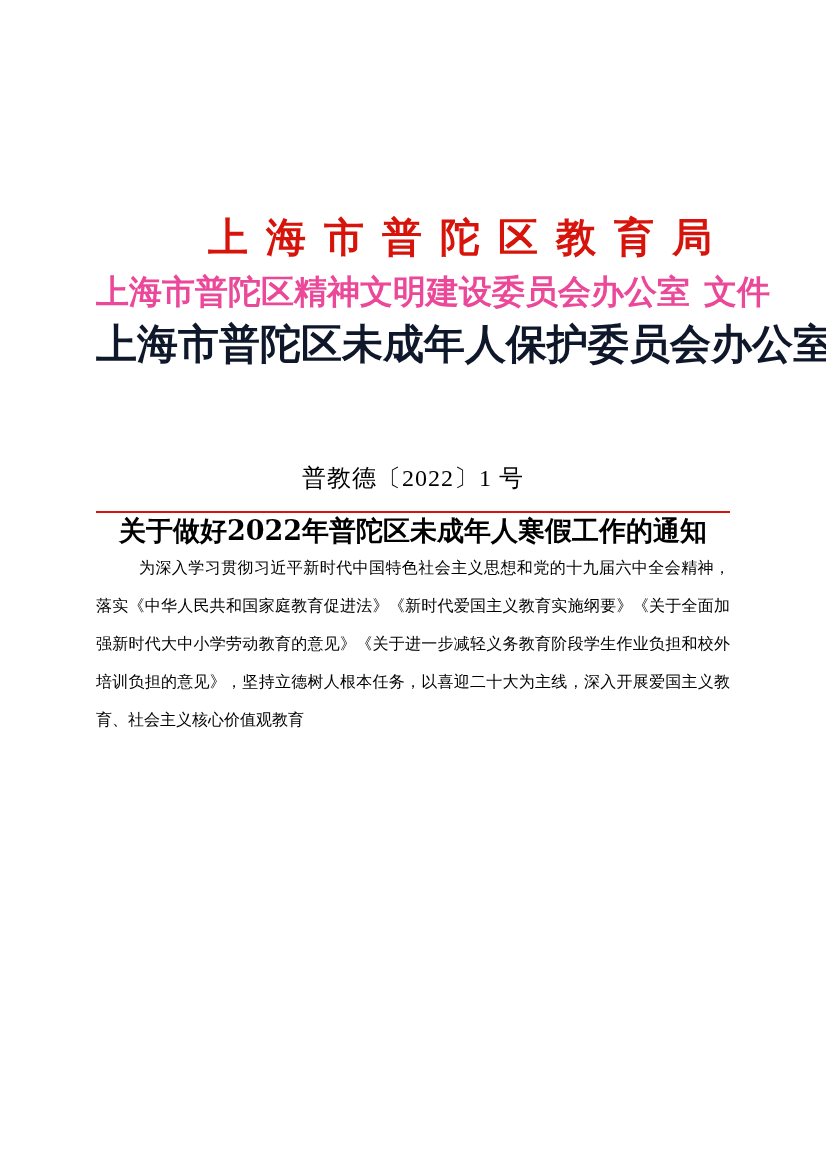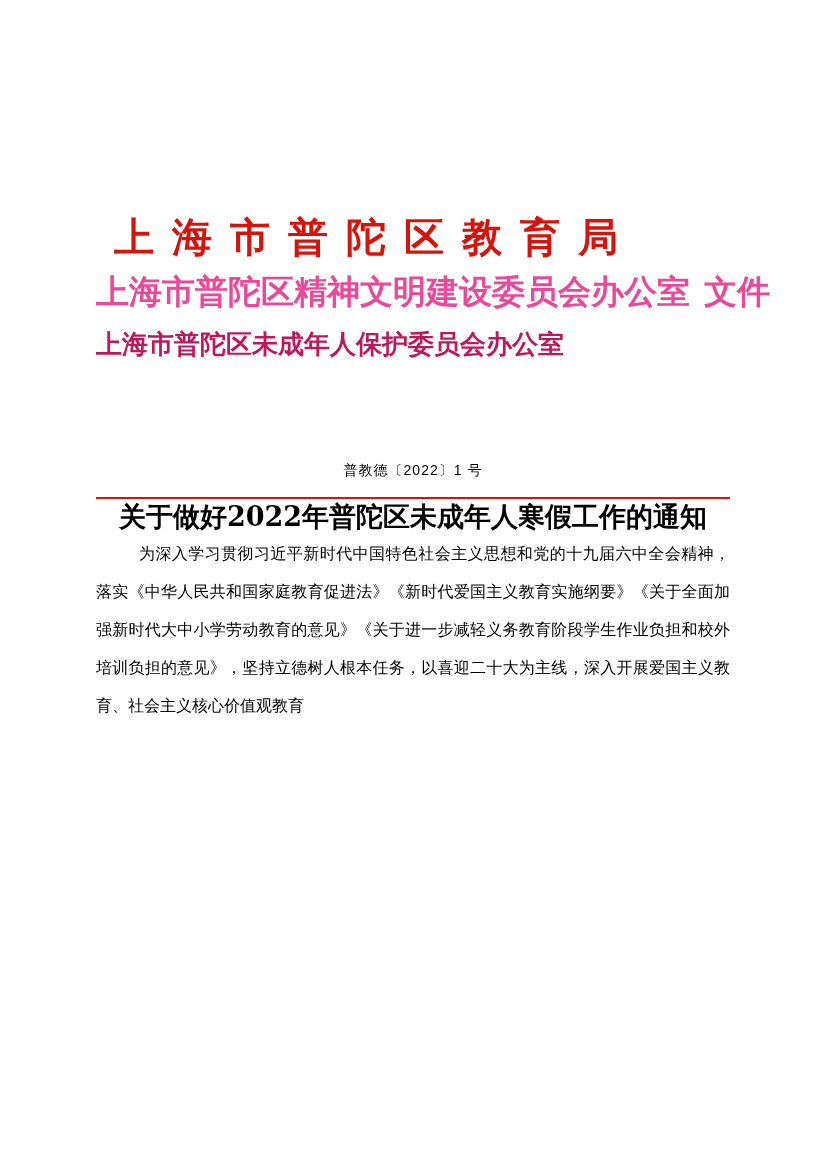--- a/index.html
+++ b/index.html
@@ -17,21 +17,21 @@
   }
   .page {
     position: relative;
     width: 826px;
     height: 1169px;
     box-sizing: border-box;
     padding: 0 96px;
   }
   .masthead {
     margin-top: 208px;
-    text-align: left;
+    text-align: right;
     color: #d7140b;
   }
   .masthead-line1 {
     font-family: "DejaVu Serif", "Liberation Serif", serif;
     font-weight: bold;
     font-size: 40px;
     letter-spacing: 18px;
     line-height: 58px;
     text-indent: 18px;
     color: #d7140b;
@@ -45,31 +45,31 @@
     color: #ec4899;
     white-space: nowrap;
     letter-spacing: 0px;
   }
   .masthead-line2 .doc-word {
     margin-left: 14px;
   }
   .masthead-line3 {
     font-family: "DejaVu Serif", "Liberation Serif", serif;
     font-weight: bold;
-    font-size: 26px;
+    font-size: 41px;
     line-height: 52px;
-    color: #be185d;
+    color: #0f172a;
     white-space: nowrap;
     margin-right: 86px;
   }
   .docnumber {
     margin-top: 92px;
     text-align: center;
-    font-family: Liberation Sans, sans-serif;
-    font-size: 14px;
+    font-family: Liberation Serif, serif;
+    font-size: 24px;
     letter-spacing: 1px;
     color: #000;
   }
   .red-rule {
     margin-top: 17px;
     height: 2px;
     background: #d7140b;
     width: 634px;
   }
   .doc-title {

